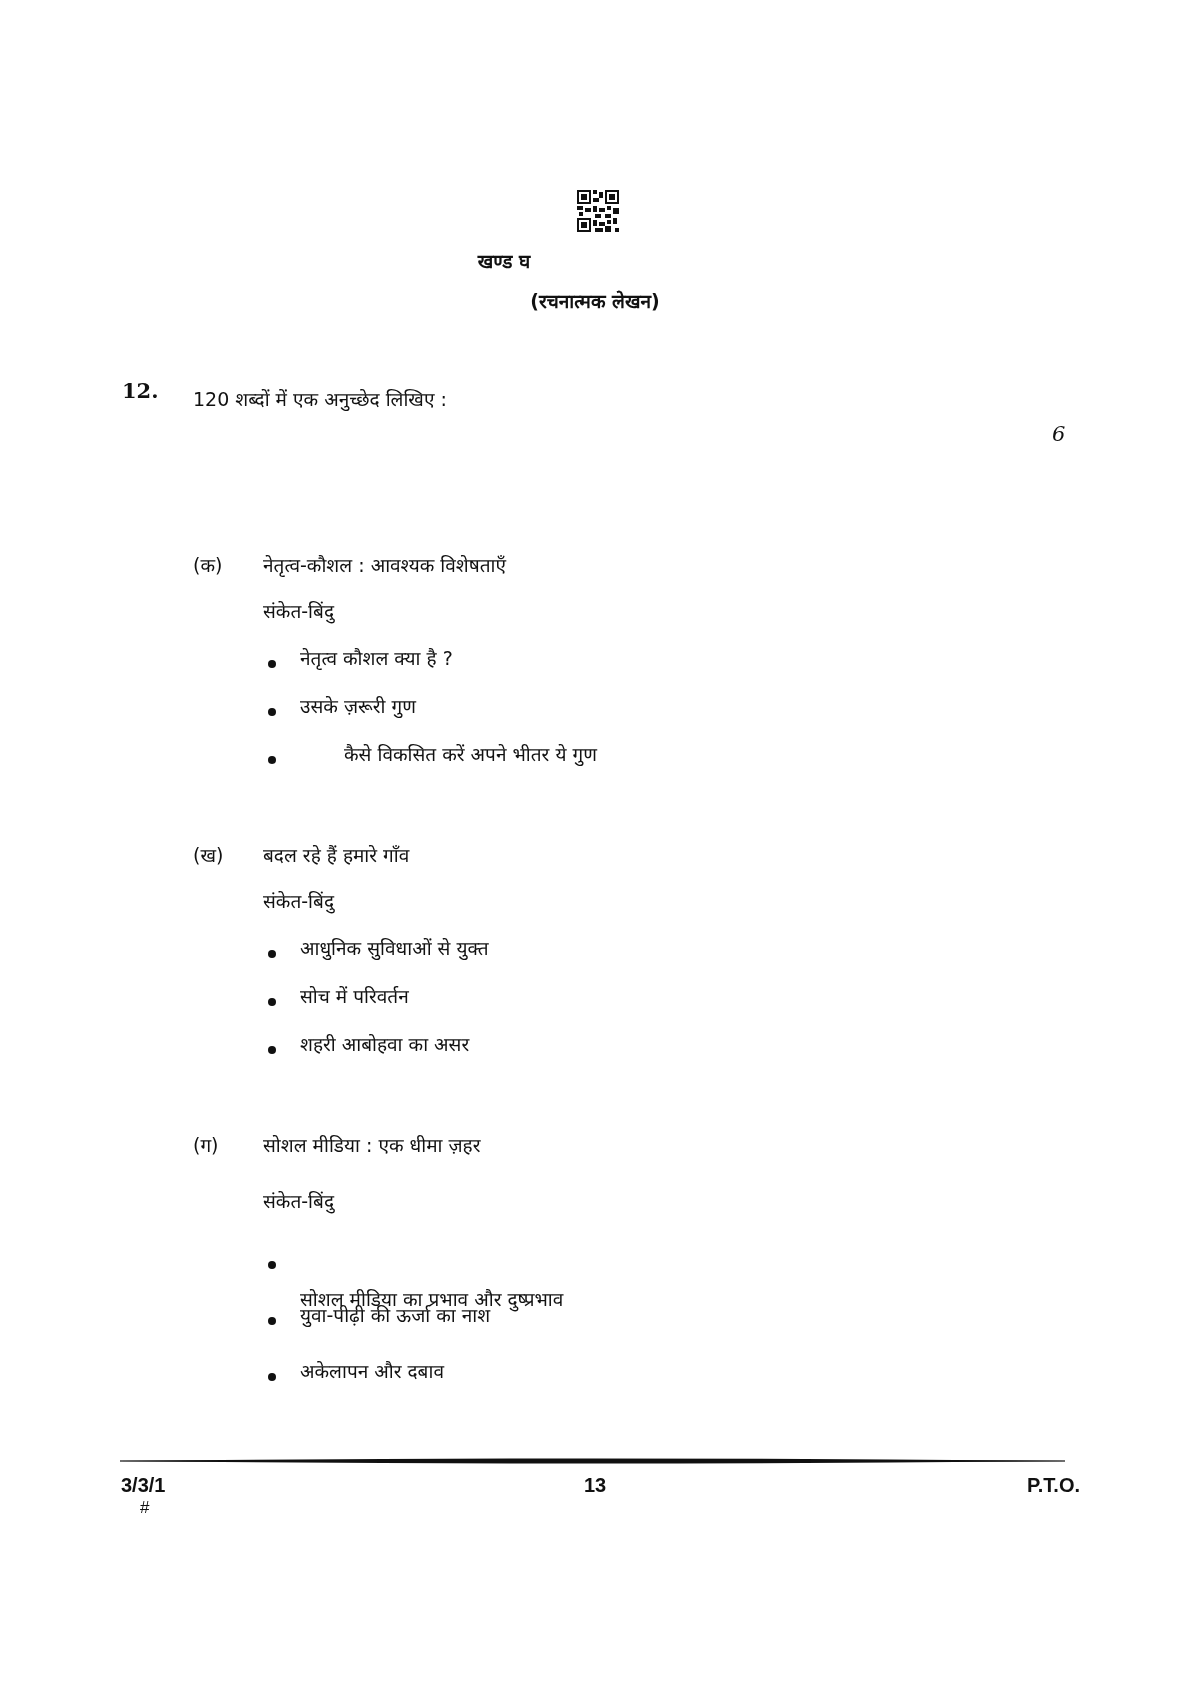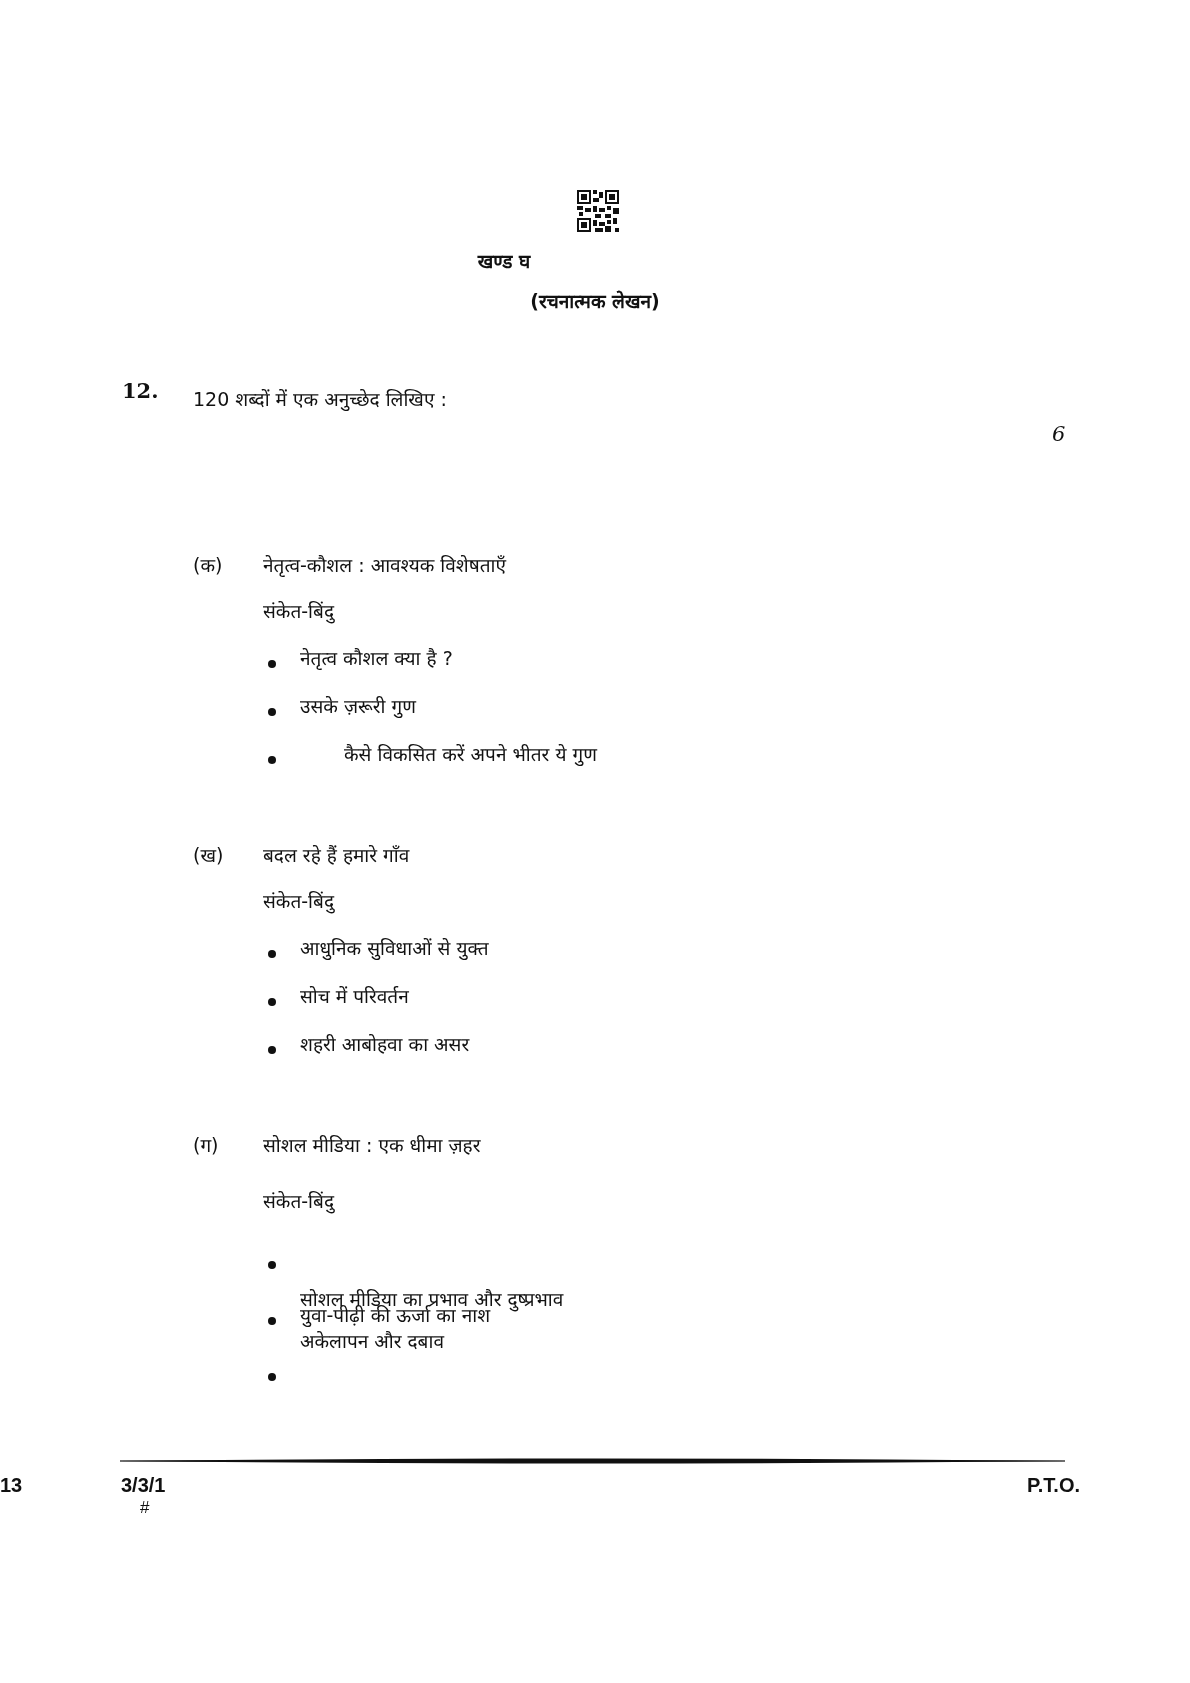--- a/index.html
+++ b/index.html
@@ -50,21 +50,21 @@
     }
     .footer-left {
       left: 121px; top: 1474px; font-family: "Liberation Sans", "DejaVu Sans", sans-serif;
       font-weight: bold; font-size: 20px;
     }
     .footer-hash {
       left: 140px; top: 1498px; font-family: "Liberation Sans", "DejaVu Sans", sans-serif;
       font-size: 17px;
     }
     .footer-center {
-      left: 0; width: 1190px; top: 1474px; text-align: left;
+      left: 0; width: 1190px; top: 1474px; text-align: center;
       font-family: "Liberation Sans", "DejaVu Sans", sans-serif;
       font-weight: bold; font-size: 20px;
     }
     .footer-right {
       right: 110px; top: 1474px; font-family: "Liberation Sans", "DejaVu Sans", sans-serif;
       font-weight: bold; font-size: 20px;
     }
   </style>
 </head>
 <body>
@@ -137,21 +137,21 @@
 
 <div>
   <div class="abs option-label" style="left:193px; top:1132px;">(ग)</div>
   <div class="abs option-title" style="left:263px; top:1132px;">सोशल मीडिया : एक धीमा ज़हर</div>
   <div class="abs hint-label" style="left:263px; top:1188px;">संकेत-बिंदु</div>
   <div class="abs bullet" style="left:268px; top:1261px;"></div>
   <div class="abs bullet-text" style="left:300px; top:1246px;margin-top:40px;">सोशल मीडिया का प्रभाव और दुष्प्रभाव</div>
   <div class="abs bullet" style="left:268px; top:1317px;"></div>
   <div class="abs bullet-text" style="left:300px; top:1302px;">युवा-पीढ़ी की ऊर्जा का नाश</div>
   <div class="abs bullet" style="left:268px; top:1373px;"></div>
-  <div class="abs bullet-text" style="left:300px; top:1328px;">अकेलापन और दबाव</div>
+  <div class="abs bullet-text" style="left:300px; top:1358px;">अकेलापन और दबाव</div>
 </div>
 
 <svg class="abs rule" viewBox="0 0 945 6" preserveAspectRatio="none">
   <path d="M0,3 Q472,-2 945,3 Q472,8 0,3 Z" fill="#111"></path>
   <rect x="0" y="2.4" width="945" height="1.2" fill="#111"></rect>
 </svg>
 <div class="abs footer-left">3/3/1</div>
 <div class="abs footer-hash">#</div>
 <div class="abs footer-center">13</div>
 <div class="abs footer-right">P.T.O.</div>

